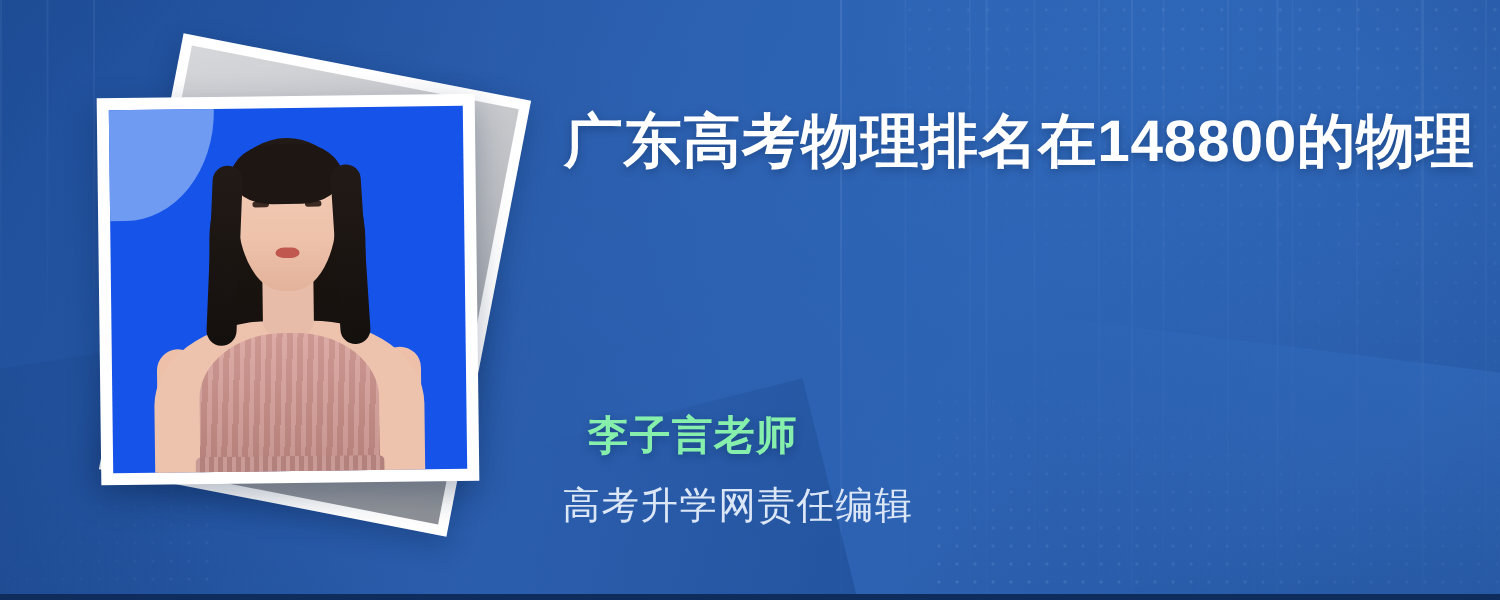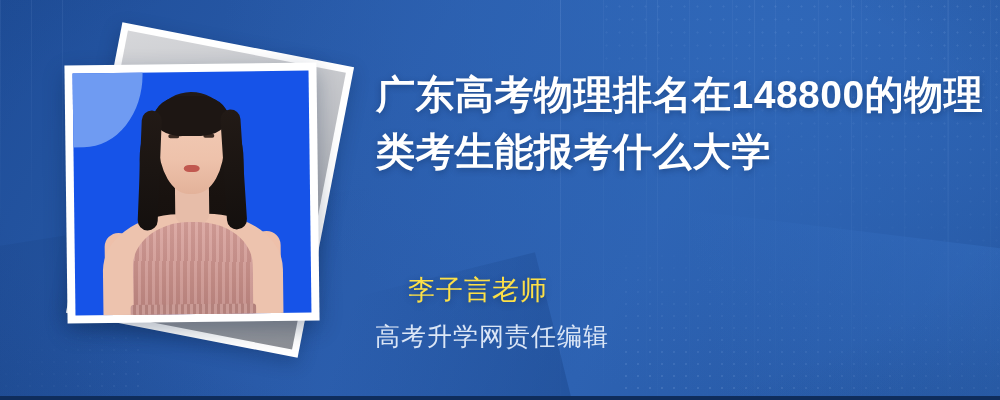--- a/index.html
+++ b/index.html
@@ -298,26 +298,26 @@
     color: #ffffff;
     font-size: 39px;
     font-weight: 700;
     line-height: 57px;
     letter-spacing: 0.5px;
     text-shadow: 0 2px 6px rgba(5,28,66,0.35);
     white-space: nowrap;
   }
   .byline {
     position: absolute;
-    left: 408px;
+    left: 392px;
     top: 272px;
     margin: 0;
-    color: #fde047;
+    color: #86efac;
     font-size: 27px;
-    font-weight: 400;
+    font-weight: 700;
     letter-spacing: 1px;
     text-shadow: 0 2px 6px rgba(5,28,66,0.35);
   }
   .byrole {
     position: absolute;
     left: 375px;
     top: 320px;
     margin: 0;
     color: #dbe6f6;
     font-size: 25px;
@@ -366,19 +366,18 @@
         <div class="p-fringe"></div>
         <div class="p-hair-l"></div>
         <div class="p-hair-r"></div>
       </div>
     </div>
 
   </div>
 
   <div class="text-col">
     <h1 class="headline">广东高考物理排名在148800的物理</h1>
-    <h1 class="headline">类考生能报考什么大学</h1>
   </div>
 
   <p class="byline">李子言老师</p>
   <p class="byrole">高考升学网责任编辑</p>
 
 </div>
 
 </body></html>

